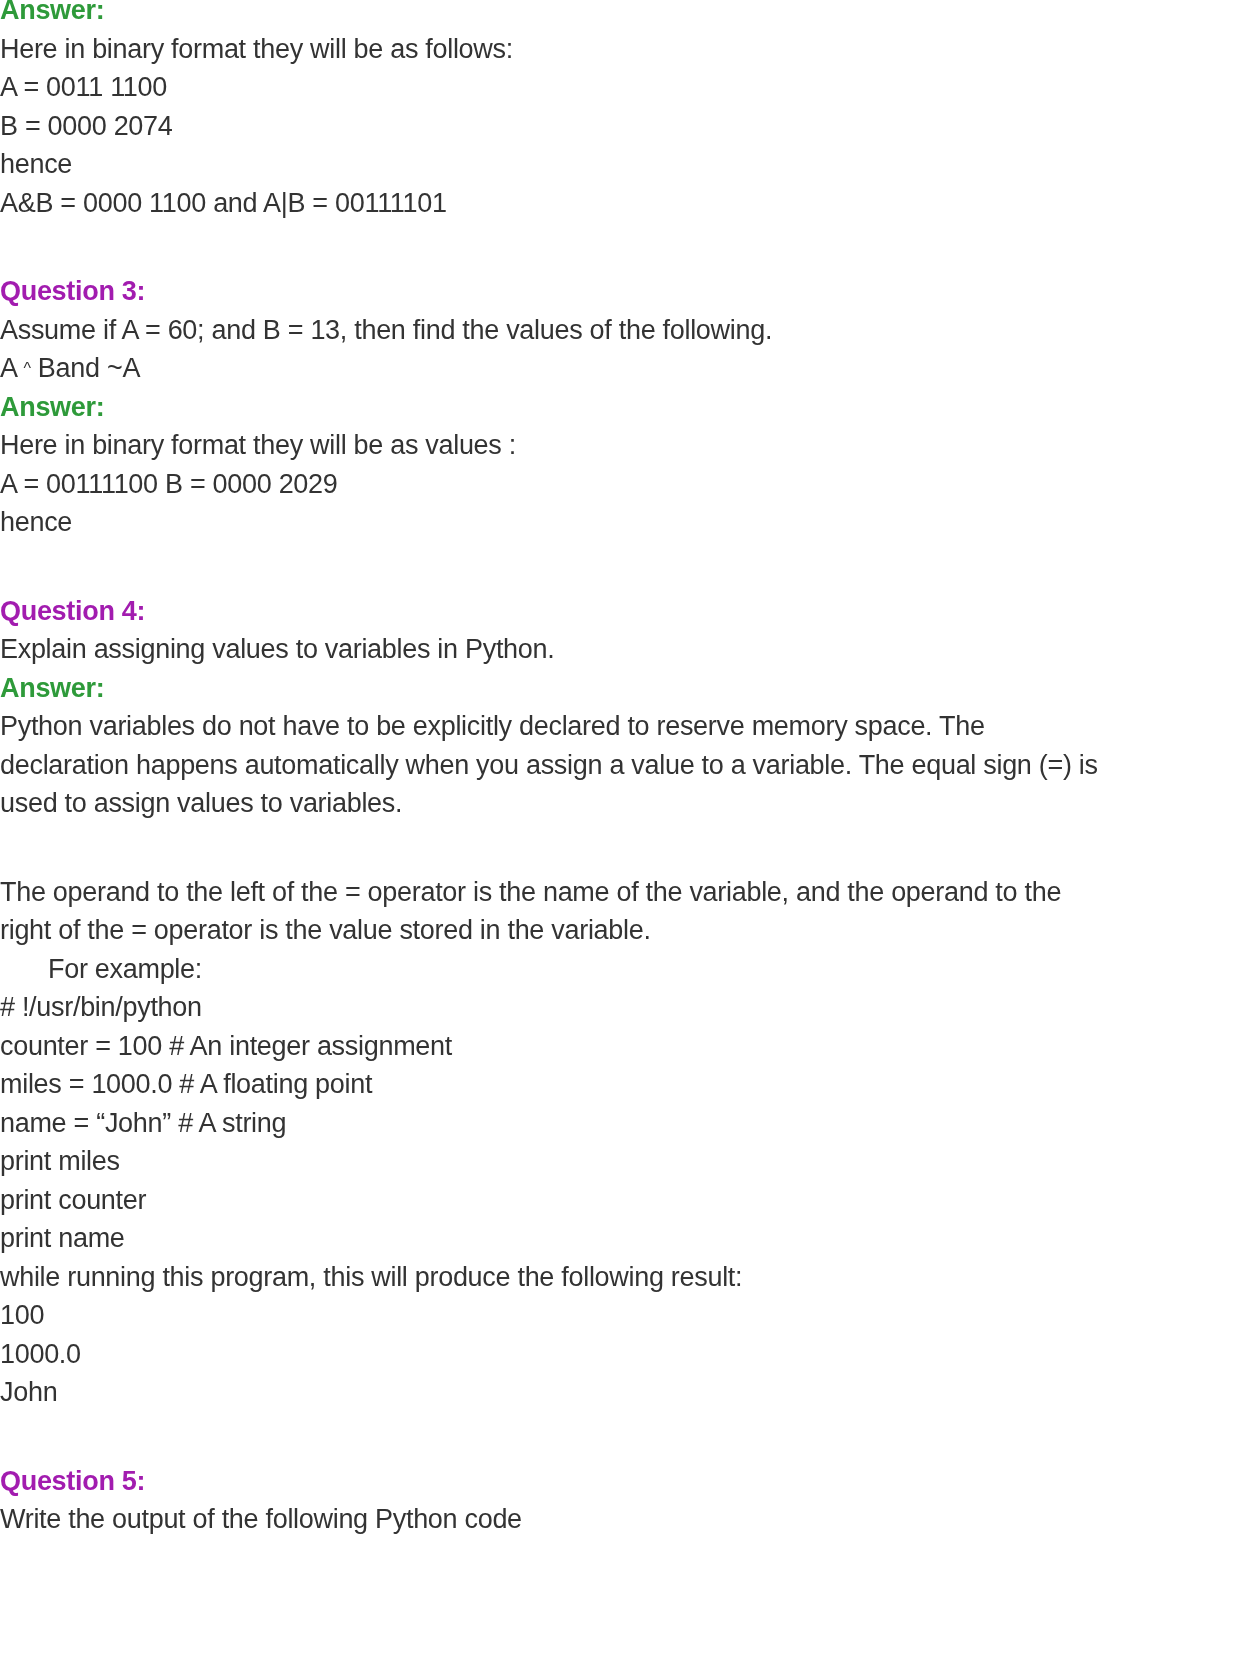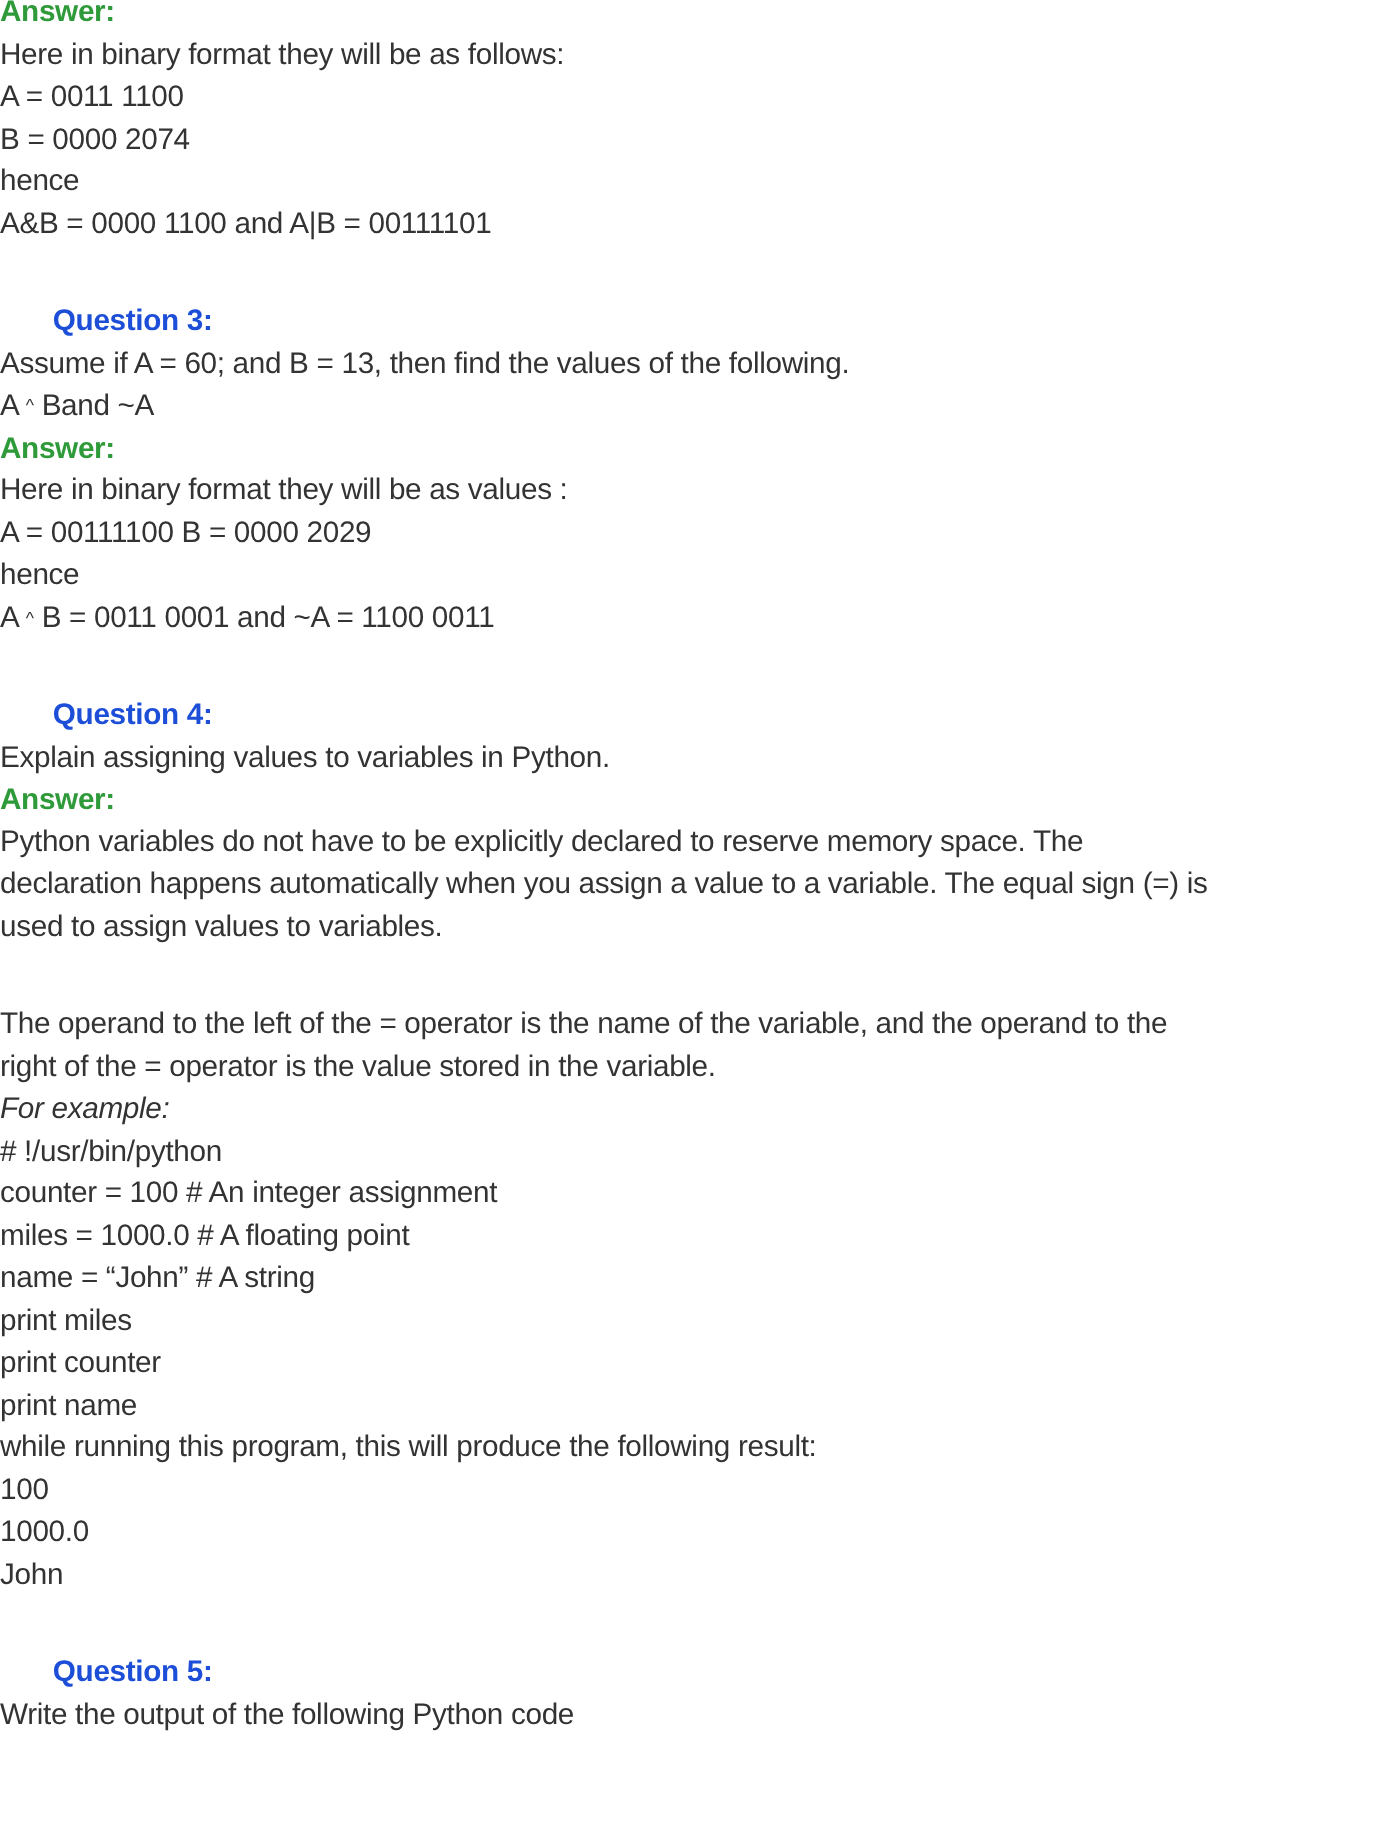--- a/index.html
+++ b/index.html
@@ -25,30 +25,29 @@
       font-size: 27px;
       line-height: 38.5px;
       height: 38.5px;
       white-space: nowrap;
       letter-spacing: -0.3px;
     }
     .gap {
       height: 50px;
     }
     .question-heading {
-      color: #1d4ed8;
+      color: #a21caf;
       font-weight: bold;
-      padding-left: 48px;
     }
     .answer-heading {
       color: #2e9a3a;
       font-weight: bold;
     }
     .italic {
-      font-style: italic;
+      padding-left: 48px;
     }
     .small-caret {
       font-size: 16px;
       vertical-align: 3px;
     }
   </style>
 </head>
 <body>
 
 <div class="page">
@@ -68,24 +67,20 @@
     <div class="line question-heading">Question 3:</div>
     <div class="line">Assume if A = 60; and B = 13, then find the values of the following.</div>
     <div class="line">
       <span>A</span>
       <span class="small-caret">^</span><span> Band ~A</span>
     </div>
     <div class="line answer-heading">Answer:</div>
     <div class="line">Here in binary format they will be as values :</div>
     <div class="line">A = 00111100 B = 0000 2029</div>
     <div class="line">hence</div>
-    <div class="line">
-      <span>A</span>
-      <span class="small-caret">^</span><span> B = 0011 0001 and ~A = 1100 0011</span>
-    </div>
   </section>
 
   <div class="gap"></div>
 
   <section>
     <div class="line question-heading">Question 4:</div>
     <div class="line">Explain assigning values to variables in Python.</div>
     <div class="line answer-heading">Answer:</div>
     <div class="line">Python variables do not have to be explicitly declared to reserve memory space. The</div>
     <div class="line">declaration happens automatically when you assign a value to a variable. The equal sign (=) is</div>

